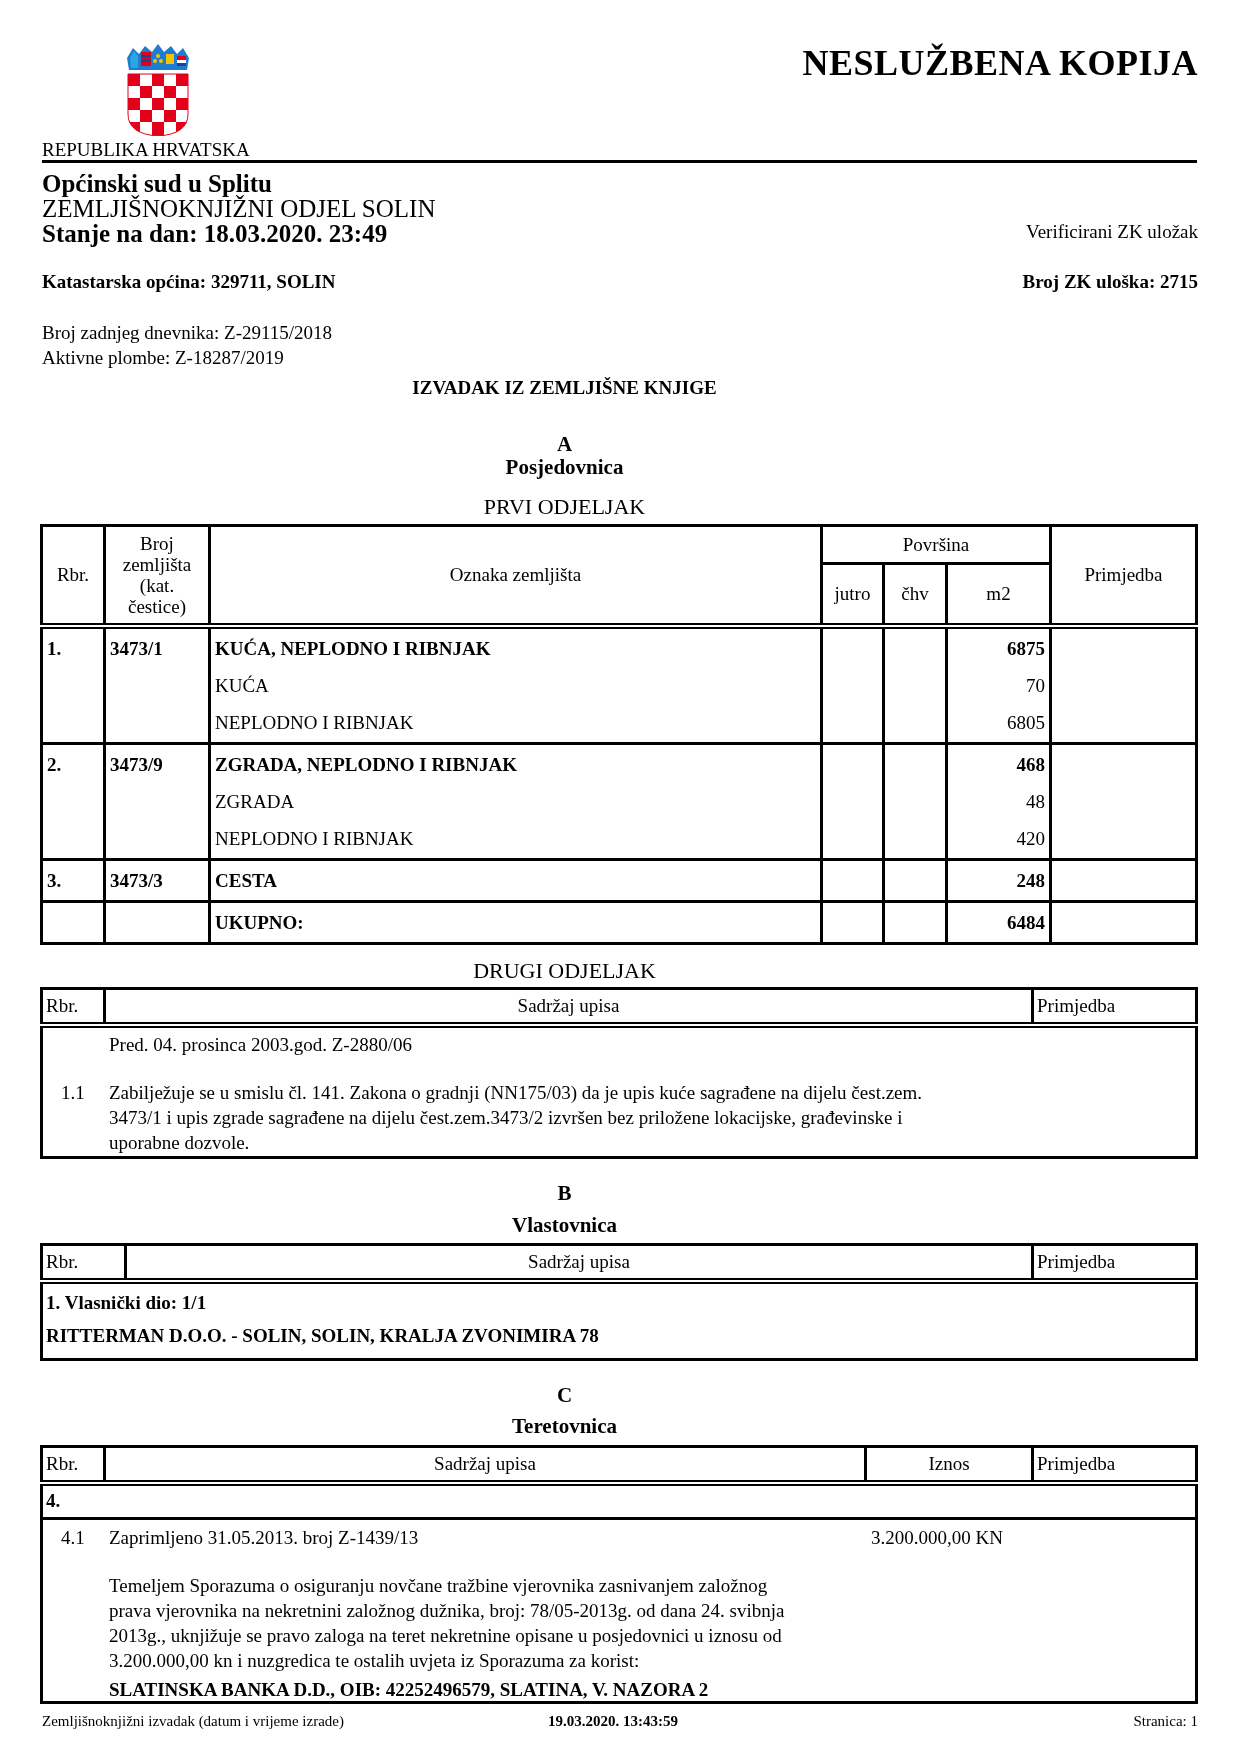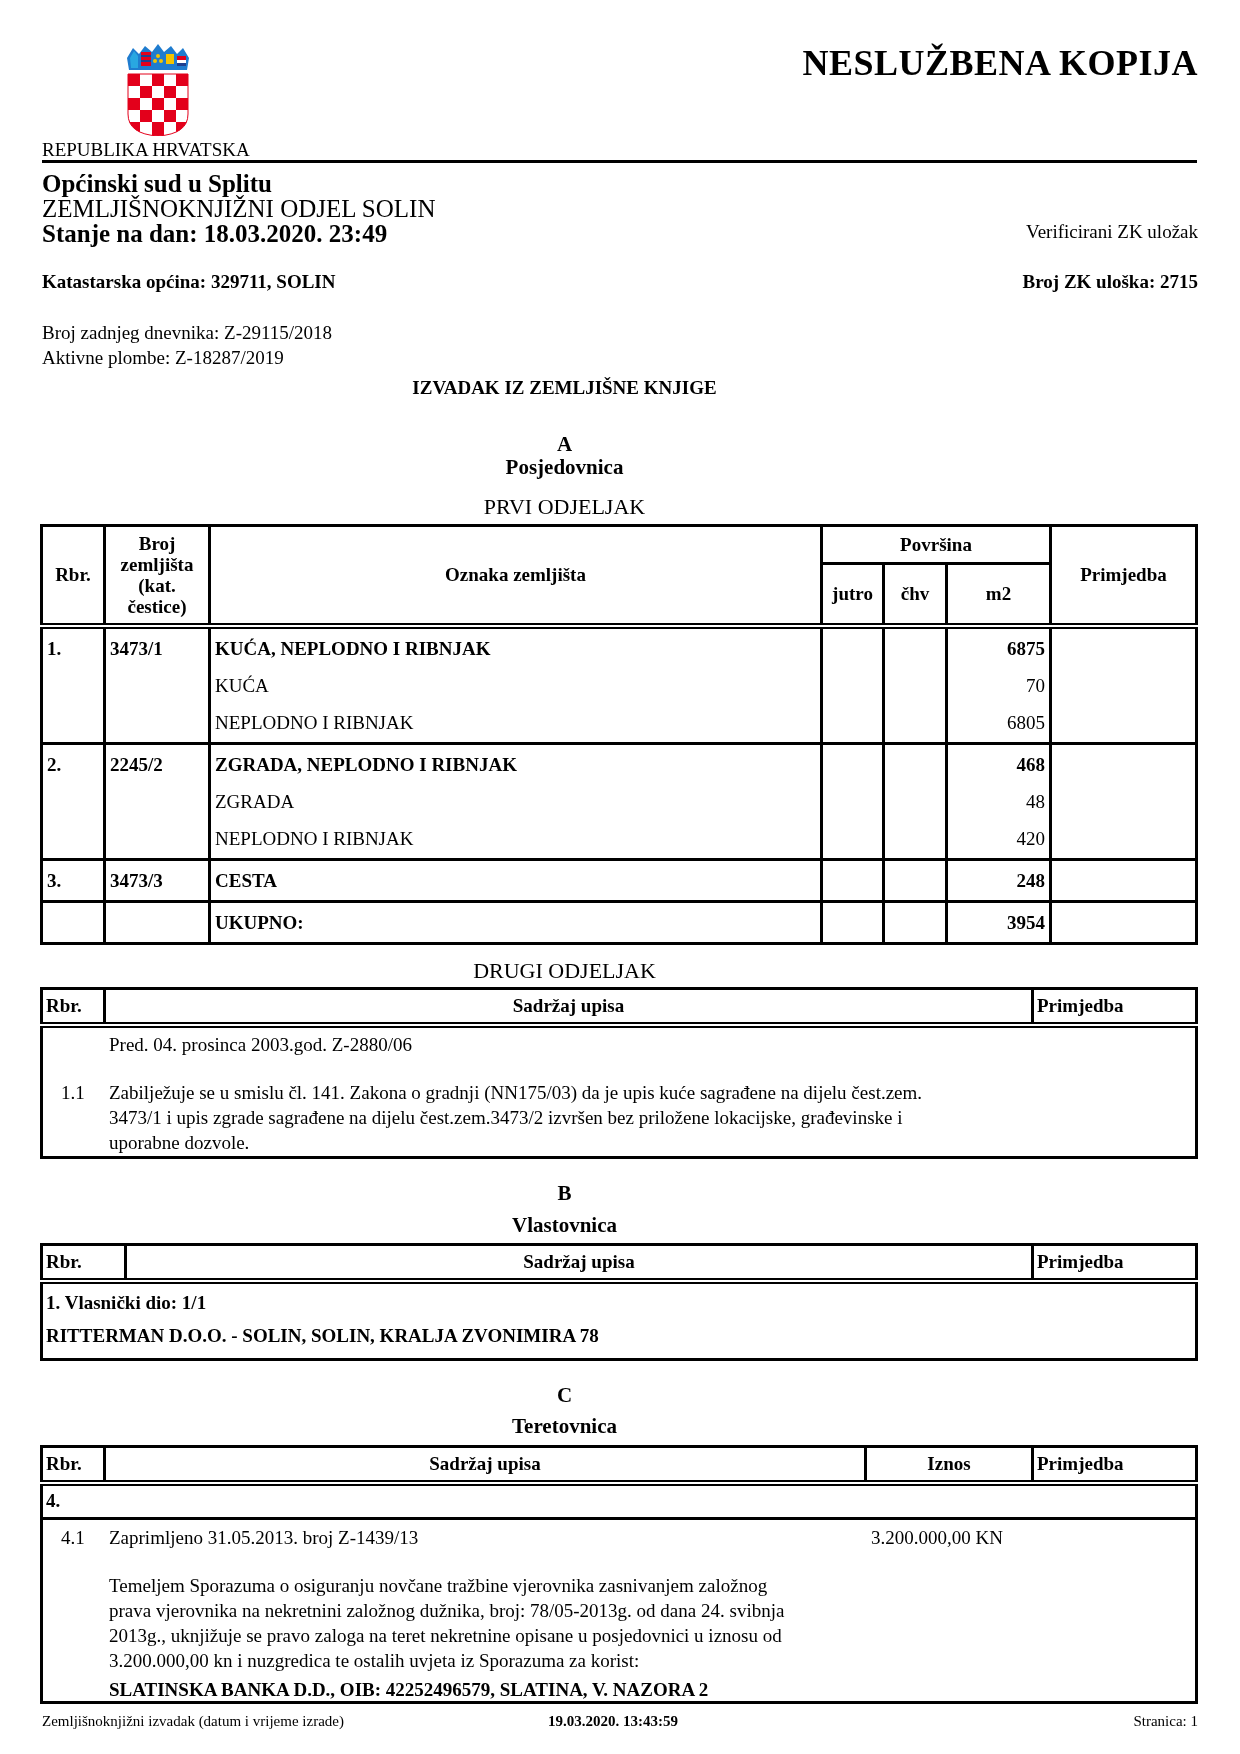--- a/index.html
+++ b/index.html
@@ -22,21 +22,21 @@
 
   .center { left: 0; width: 1129px; text-align: center; }
   .doc-title { top: 377px; font-size: 19px; font-weight: bold; }
   .sec-letter { font-size: 21px; font-weight: bold; }
   .sec-name { font-size: 21px; font-weight: bold; }
   .sub-name { font-size: 22px; }
 
   
   table { border-collapse: collapse; position: absolute; left: 40px; width: 1158px; font-size: 19px; }
   td, th { border: 3px solid #000; vertical-align: top; }
-  th { font-weight: bold; text-align: center; vertical-align: middle; margin-top: 8px; }
+  th { font-weight: normal; text-align: center; vertical-align: middle; margin-top: 8px; }
   .dbl { border-bottom: 6px double #000 !important; }
 
   
   #t1 { top: 524px; }
   #t1 th { font-size: 19px; line-height: 21px; }
   #t1 td { padding: 1px 4px; }
   #t1 .line { height: 37px; line-height: 37px; white-space: nowrap; }
   #t1 .num { text-align: right; }
 
   
@@ -162,21 +162,21 @@
       <div class="line">6805</div>
     </td>
     <td></td>
   </tr>
 
   <tr>
     <td class="b">
           <div class="line">2.</div>
         </td>
     <td class="b">
-          <div class="line">2245/2</div>
+          <div class="line">3473/9</div>
         </td>
     <td>
       <div class="line b">ZGRADA, NEPLODNO I RIBNJAK</div>
       <div class="line">ZGRADA</div>
       <div class="line">NEPLODNO I RIBNJAK</div>
     </td>
     <td></td>
     <td></td>
     <td class="num">
       <div class="line b">468</div>
@@ -206,21 +206,21 @@
 
   <tr>
     <td></td>
     <td></td>
     <td>
           <div class="line b">UKUPNO:</div>
         </td>
     <td></td>
     <td></td>
     <td class="num">
-          <div class="line b">3954</div>
+          <div class="line b">6484</div>
         </td>
     <td></td>
   </tr>
 </tbody>
   </table>
 
 <div class="abs center sub-name" style="top:958px;">DRUGI ODJELJAK</div>
 <table class="st" style="top:987px;">
   <colgroup>
       <col style="width:63px">

